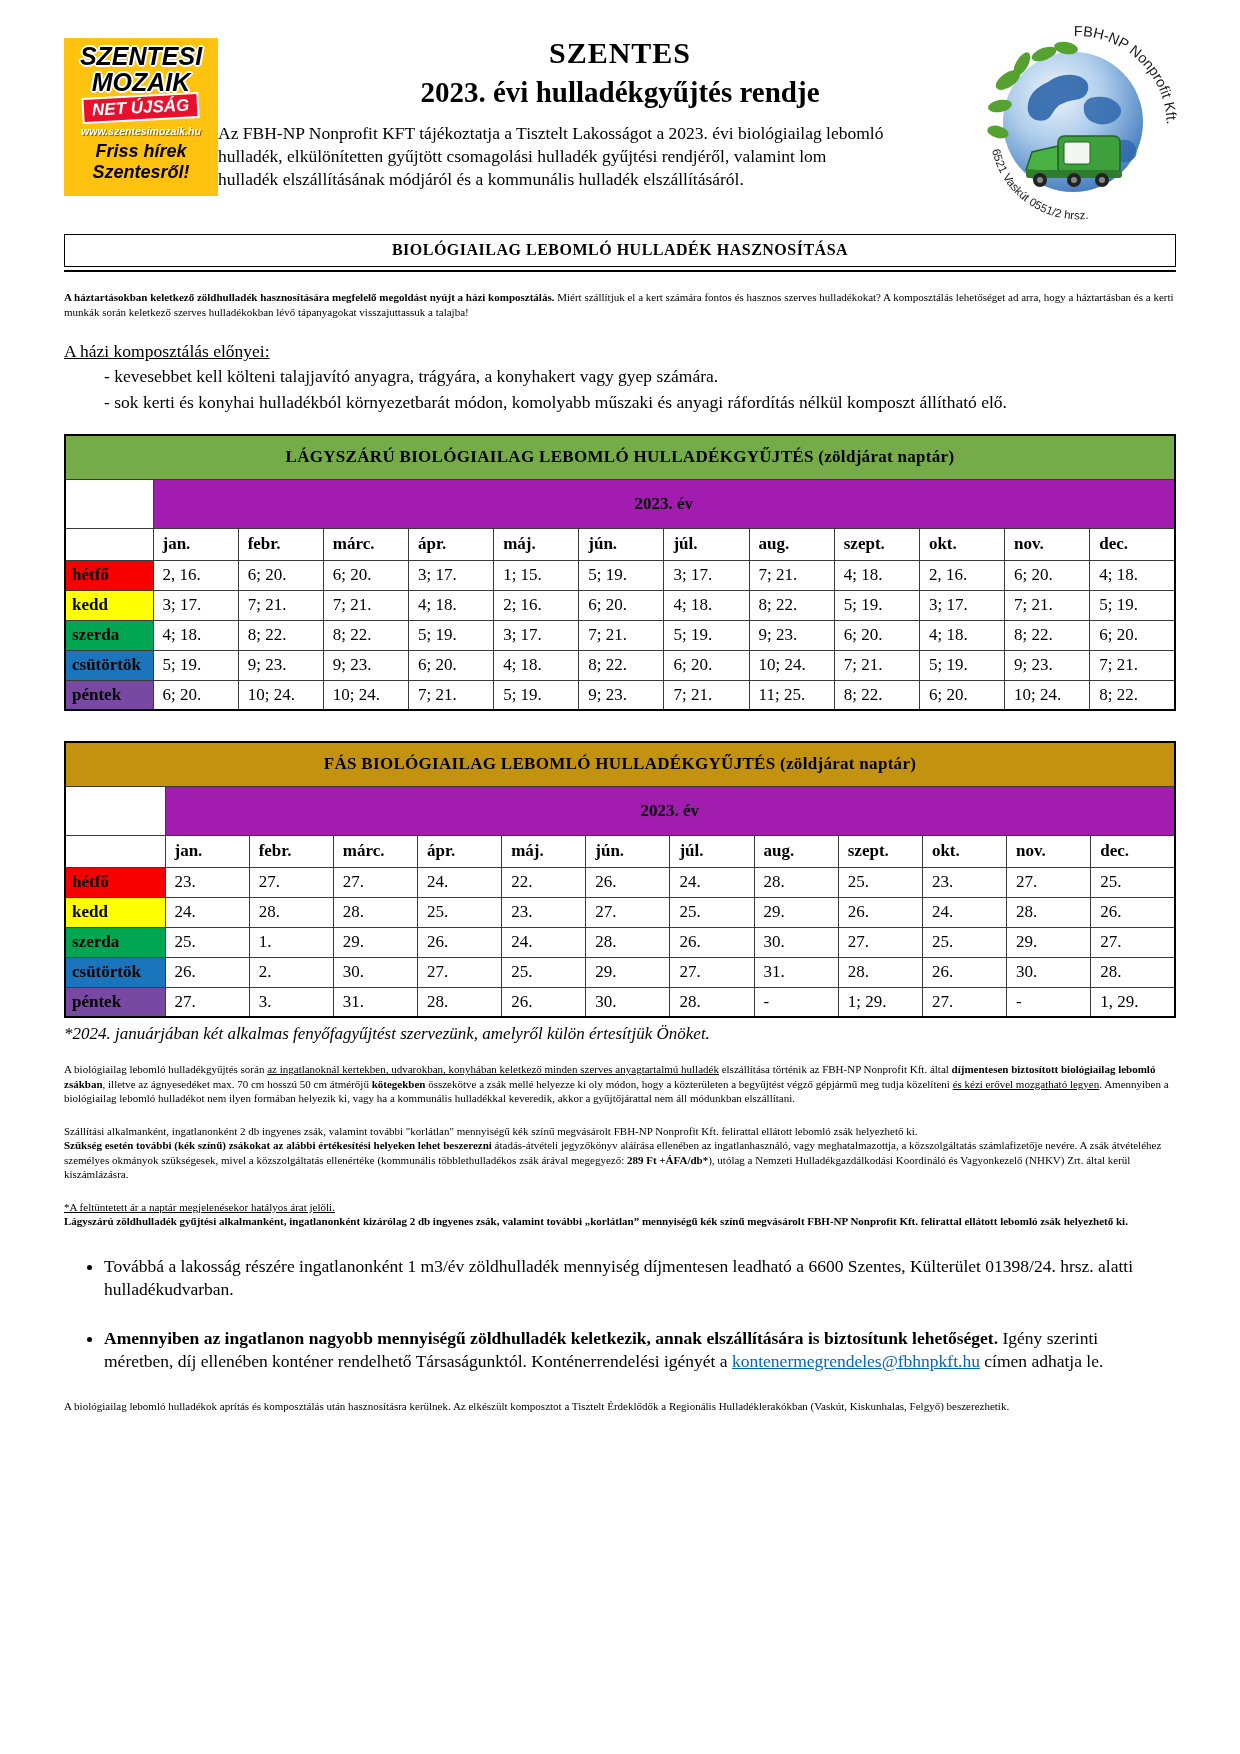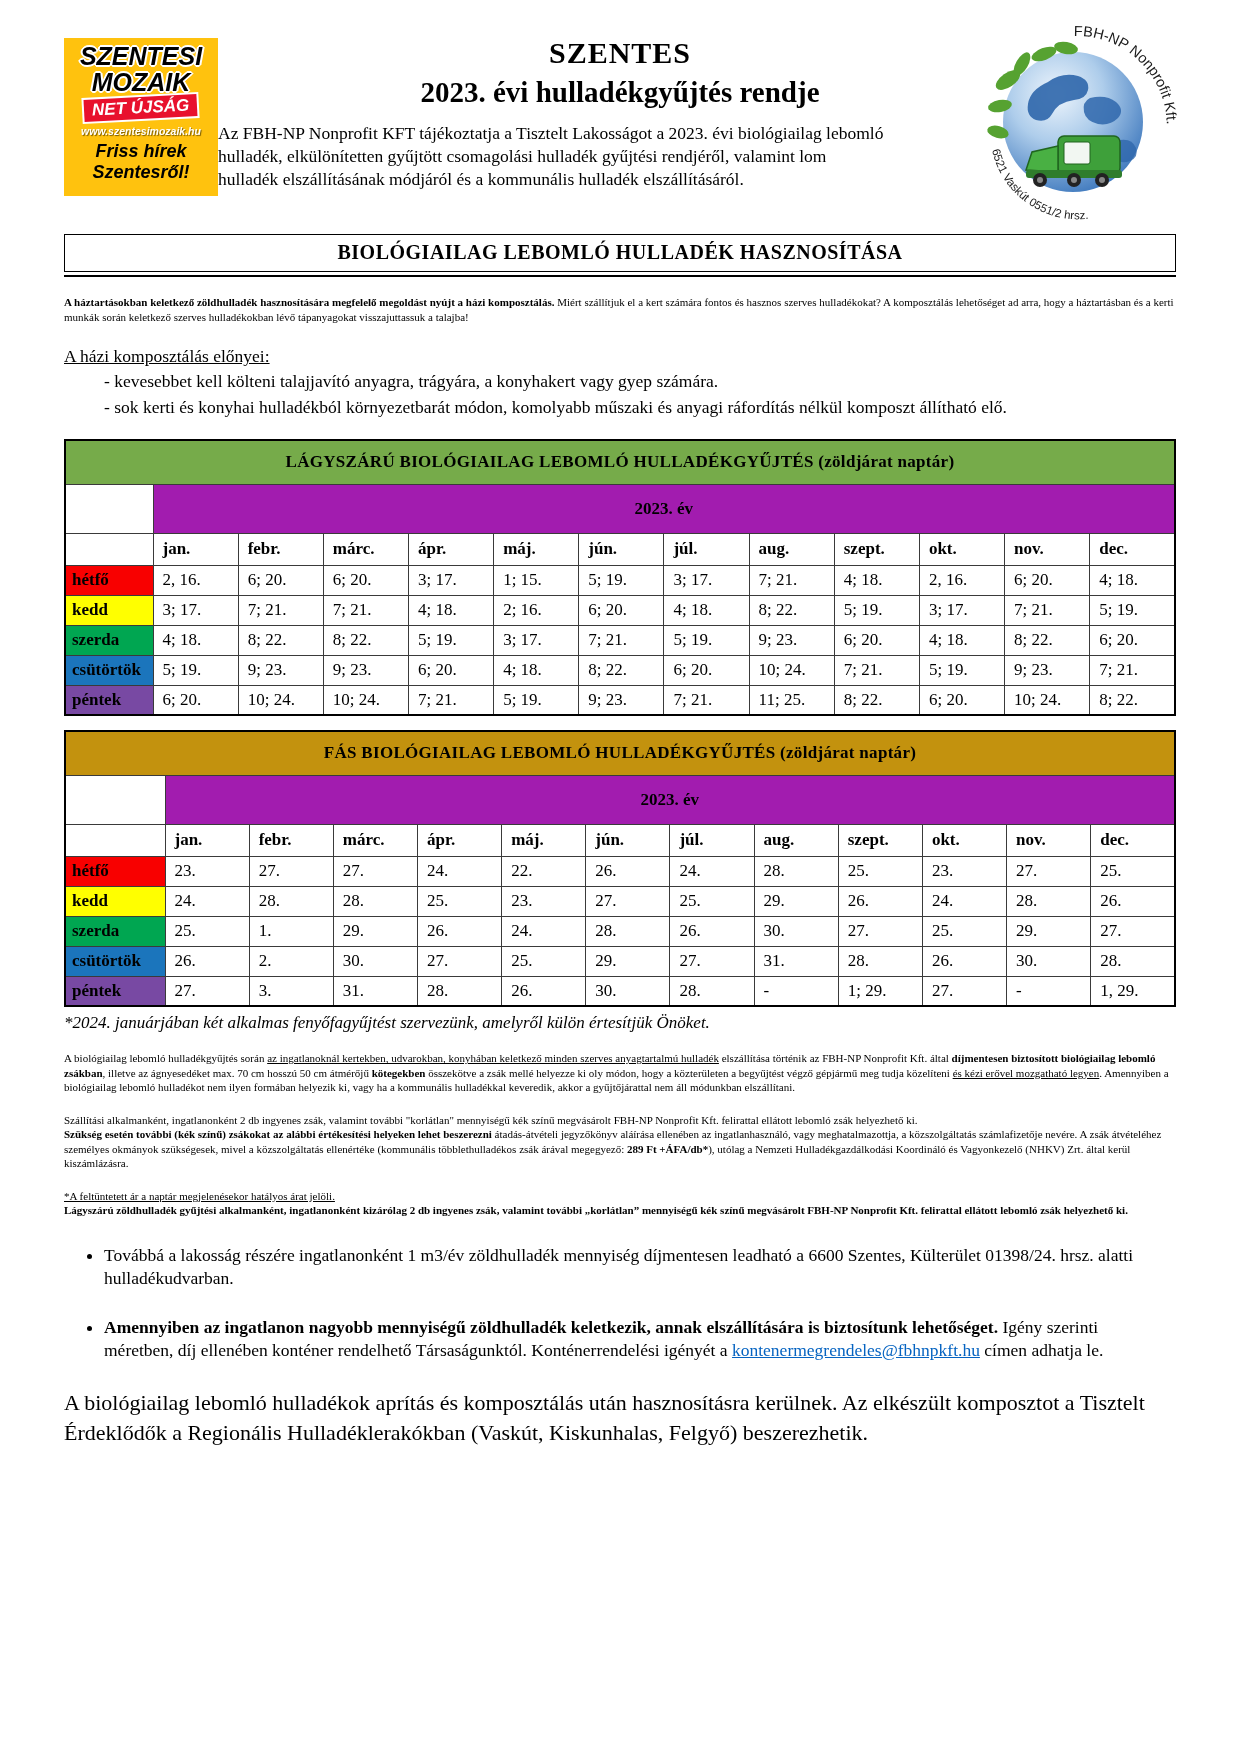--- a/index.html
+++ b/index.html
@@ -25,48 +25,48 @@
              text-shadow:-1px 0 #fff0,0 0 #0000; box-shadow:0 0 0 2px #fff; }
   .nl-url { font-weight:bold; font-style:italic; font-size:10.5px; color:#fff; margin-top:6px;
             text-shadow:1px 1px 1px #7a5c00; }
   .nl-tag { font-weight:bold; font-style:italic; font-size:18px; color:#000; line-height:1.15; margin-top:4px; text-align:center; }
 
   
   .globe-logo { position:absolute; right:-6px; top:-14px; width:212px; height:212px; }
 
   
   .section-box { border:1px solid #000; padding:6px 0 7px 0; text-align:center;
-                 font-weight:bold; font-size:20px; letter-spacing:.5px; }
+                 font-weight:bold; font-size:16px; letter-spacing:.5px; }
   .section-rule { border:none; border-top:2px solid #000; margin:3px 0 0 0; }
 
   
   p.std  { font-size:11px; line-height:1.32; margin-top:18px; }
   .b { font-weight:bold; } .u { text-decoration:underline; }
   .advantages-title { text-decoration:underline; margin-top:22px; font-size:17.5px; }
   .adv-item { padding-left:40px; font-size:17.5px; line-height:1.32; margin-top:3px; }
 
   
   table.cal { width:100%; border-collapse:collapse; table-layout:fixed; border:2px solid #000; }
   table.cal td { border:1px solid #3a3a3a; font-size:17px; overflow:hidden; white-space:nowrap; }
   td.cal-title { text-align:center; font-weight:bold; font-size:18.5px; height:44px; letter-spacing:.3px; }
   td.year  { text-align:center; font-weight:bold; height:49px; background:#a21caf; }
   td.blank { background:#fff; }
   td.month { font-weight:bold; padding:4px 2px 4px 9px; height:32px; background:#fff; }
   td.day   { font-weight:bold; padding:3px 2px 3px 6px; height:30px; }
   td.val   { padding:3px 2px 3px 9px; background:#fff; }
   .tbl-wrap1 { margin-top:20px; }
-  .tbl-wrap2 { margin-top:14px;border-radius:29px; }
+  .tbl-wrap2 { margin-top:30px;border-radius:29px; }
 
   .footnote { font-style:italic; font-size:17px; margin-top:6px; }
 
   
   ul.blist { margin:26px 0 0 22px; padding-left:18px; }
   ul.blist li { font-size:17.5px; line-height:1.32; margin-bottom:26px; padding-right:30px; }
   a.email-link { color:#0563C1; }
-  .closing { font-size:22px; line-height:1.35; margin-top:16px; }
+  .closing { font-size:11px; line-height:1.35; margin-top:16px; }
 </style>
 </head>
 <body>
 
 <div class="page">
 
   <div class="header">
 
     <div class="news-logo">
       <div class="nl-big">SZENTESI</div>

